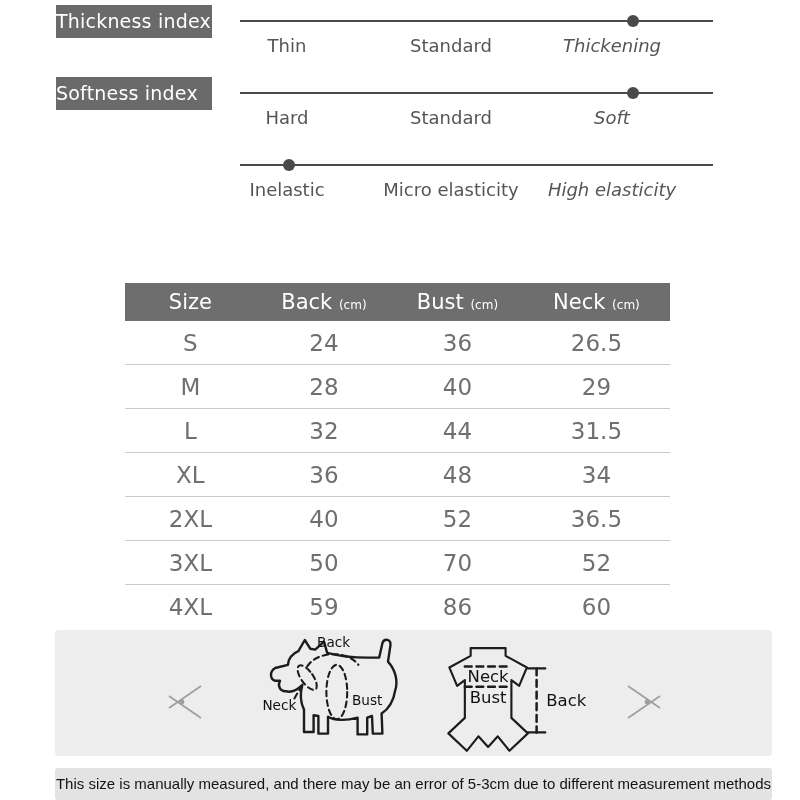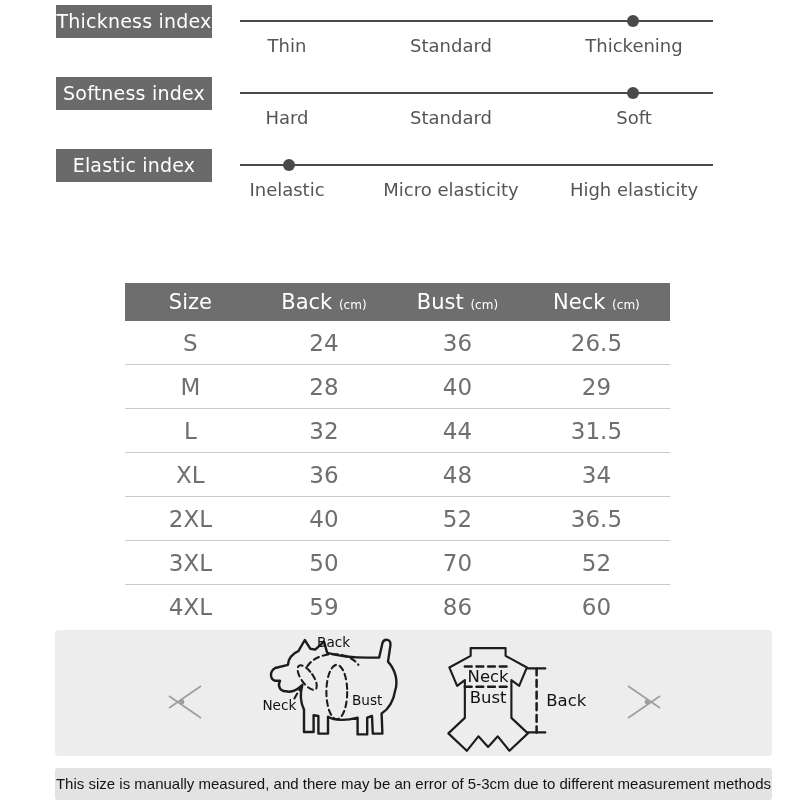--- a/index.html
+++ b/index.html
@@ -2,30 +2,30 @@
 <html><head>
 <meta charset="utf-8">
 <style>
   html,body{margin:0;padding:0;background:#fff;}
   #page{position:relative;width:800px;height:800px;background:#fff;overflow:hidden;
         font-family:"DejaVu Sans","Liberation Sans",sans-serif;}
 
   
   .index-row{position:absolute;left:0;width:800px;height:62px;}
   .index-label{position:absolute;left:56px;top:0;width:156px;height:33px;line-height:33px;
-               background:#6a6a6a;color:#fff;text-align:center;font-size:19px;letter-spacing:0.2px;}
+               background:#6a6a6a;color:#fff;font-size:19px;letter-spacing:0.2px;}
   .slider-line{position:absolute;left:240px;top:15px;width:473px;height:2px;background:#4a4a4a;}
   .dot{position:absolute;top:-5px;width:12px;height:12px;border-radius:50%;background:#4a4a4a;
        transform:translateX(-50%);}
   .dot.pos-left{left:49px;}
   .dot.pos-right{left:393px;}
   .opt{position:absolute;top:30px;transform:translateX(-50%);font-size:18px;color:#555;white-space:nowrap;}
   .opt.o1{left:287px;}
   .opt.o2{left:451px;}
-  .opt.o3{left:634px;}
+  .opt.o3{left:612px;font-style:italic;}
 
   
   .table-title{position:absolute;left:125px;top:236px;width:545px;text-align:center;
                font-size:29px;font-weight:bold;color:#8c8c8c;letter-spacing:0.5px;}
   table.size{position:absolute;left:125px;top:283px;width:545px;border-collapse:collapse;}
   table.size th{background:#6e6e6e;color:#fff;font-weight:normal;font-size:21px;height:36px;
                 text-align:center;white-space:nowrap;margin-top:34px;}
   table.size th .unit{font-size:12px;}
   table.size td{height:41px;text-align:center;font-size:23px;color:#6f6f6f;
                 border-bottom:1px solid #c9c9c9;}
@@ -69,21 +69,20 @@
     <div class="index-label">Softness index</div>
     <div class="slider-line">
       <span class="dot pos-right"></span>
     </div>
     <span class="opt o1">Hard</span>
     <span class="opt o2">Standard</span>
     <span class="opt o3">Soft</span>
   </div>
 
   <div class="index-row" style="top:149px">
-    <div class="index-label">Elastic index</div>
     <div class="slider-line">
       <span class="dot pos-left"></span>
     </div>
     <span class="opt o1">Inelastic</span>
     <span class="opt o2">Micro elasticity</span>
     <span class="opt o3">High elasticity</span>
   </div>
 
 
   <table class="size">

